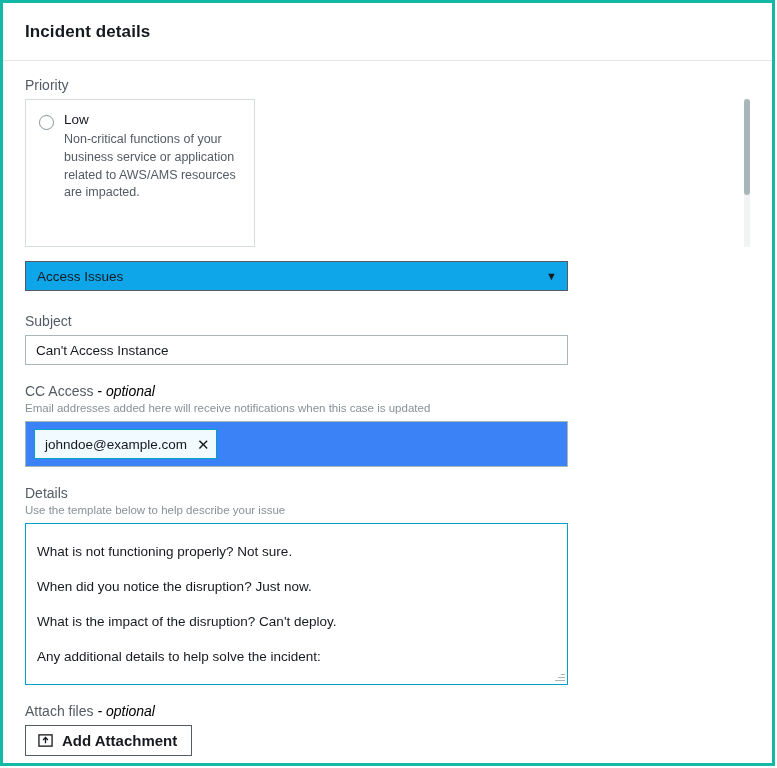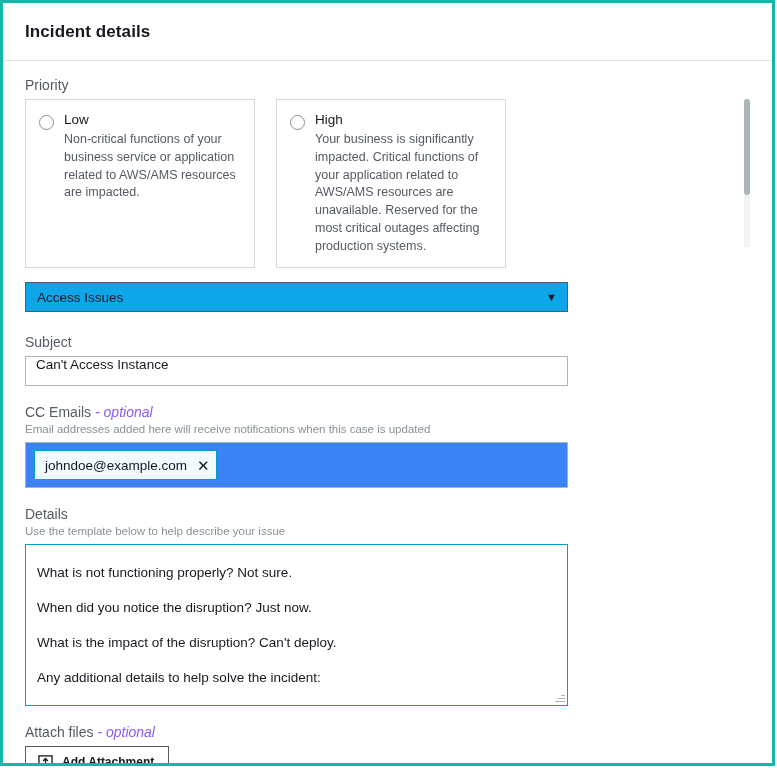--- a/index.html
+++ b/index.html
@@ -45,21 +45,21 @@
     flex: 1;
     overflow: hidden;
   }
   .field-label {
     font-size: 14px;
     color: #545b64;
     margin-bottom: 6px;
   }
   .field-label .optional {
     font-style: italic;
-    color: #8b5cf6;
+    color: #000000;
   }
   .field-hint {
     font-size: 11.5px;
     color: #879196;
     margin-top: -3px;
     margin-bottom: 7px;
   }
   
   .priority-row {
     display: flex;
@@ -136,21 +136,21 @@
     font-size: 11px;
     color: #16191f;
   }
   
   .text-input {
     width: 543px;
     height: 30px;
     border: 1px solid #aab7b8;
     box-sizing: border-box;
     display: flex;
-    align-items: flex-start;
+    align-items: center;
     padding: 0 10px;
     font-size: 13.5px;
     color: #16191f;
     background: #fff;
   }
   .section {
     margin-bottom: 18px;
   }
   
   .token-box {
@@ -213,21 +213,21 @@
   }
   
   .attach-btn {
     display: inline-flex;
     align-items: center;
     gap: 9px;
     border: 1px solid #545b64;
     background: #fff;
     height: 31px;
     padding: 0 14px 0 12px;
-    font-size: 12px;
+    font-size: 15px;
     font-weight: bold;
     color: #16191f;
     box-sizing: border-box;
   }
   .upload-icon {
     width: 15px;
     height: 15px;
     position: relative;
     display: inline-block;
   }
@@ -248,48 +248,41 @@
 
       <div class="priority-card">
         <div class="radio"></div>
         <div class="card-text">
           <div class="card-title">Low</div>
           <div class="card-desc">Non-critical functions of your business service or application related to AWS/AMS resources are impacted.</div>
         </div>
       </div>
 
 
-      <div class="priority-card">
-        <div class="radio"></div>
-        <div class="card-text">
-          <div class="card-title">High</div>
-          <div class="card-desc">Your business is significantly impacted. Critical functions of your application related to AWS/AMS resources are unavailable. Reserved for the most critical outages affecting production systems.</div>
-        </div>
-      </div>
 
       <div class="scrollbar">
         <div class="thumb"></div>
       </div>
     </div>
 
     <div class="select">
       <span>Access Issues</span>
       <span class="caret">▼</span>
     </div>
 
     <div class="section">
       <div class="field-label">Subject</div>
       <div class="text-input">
         <span>Can't Access Instance</span>
       </div>
     </div>
 
     <div class="section">
       <div class="field-label">
-        <span>CC Emails</span>
+        <span>CC Access</span>
         <span class="optional">- optional</span>
       </div>
       <div class="field-hint">Email addresses added here will receive notifications when this case is updated</div>
       <div class="token-box">
         <div class="token">
           <span>johndoe@example.com</span>
           <span class="x">✕</span>
         </div>
       </div>
     </div>

